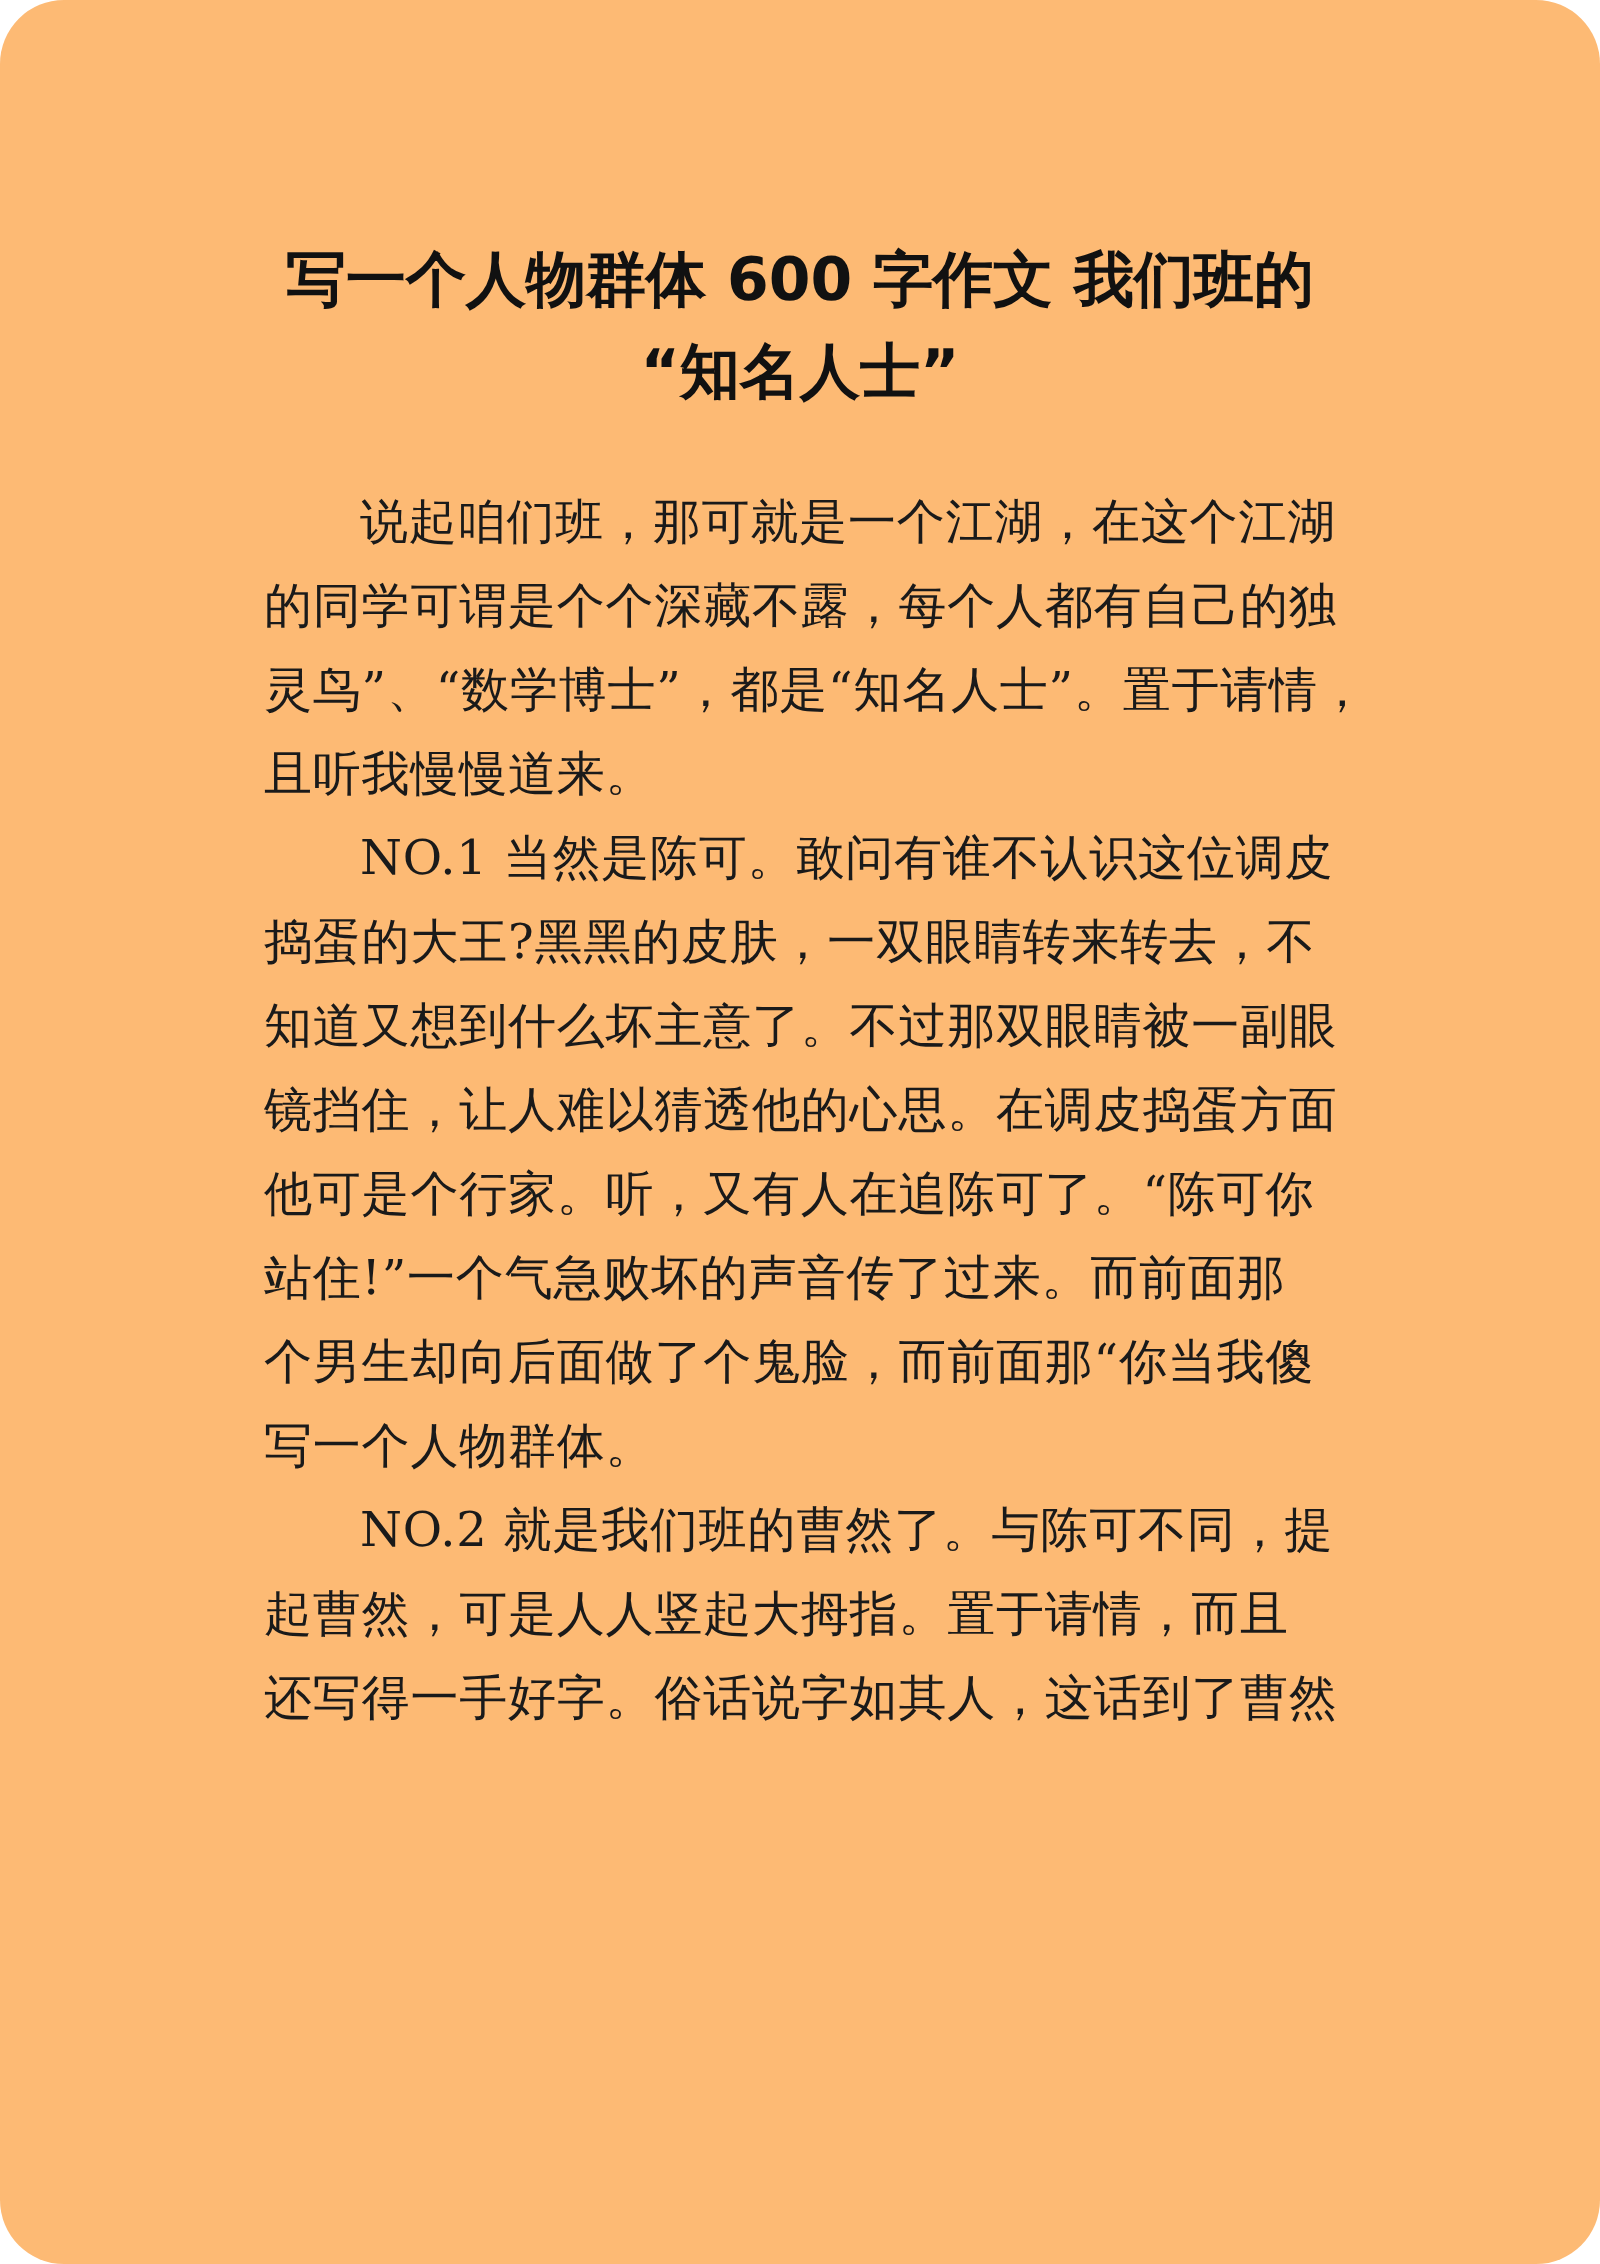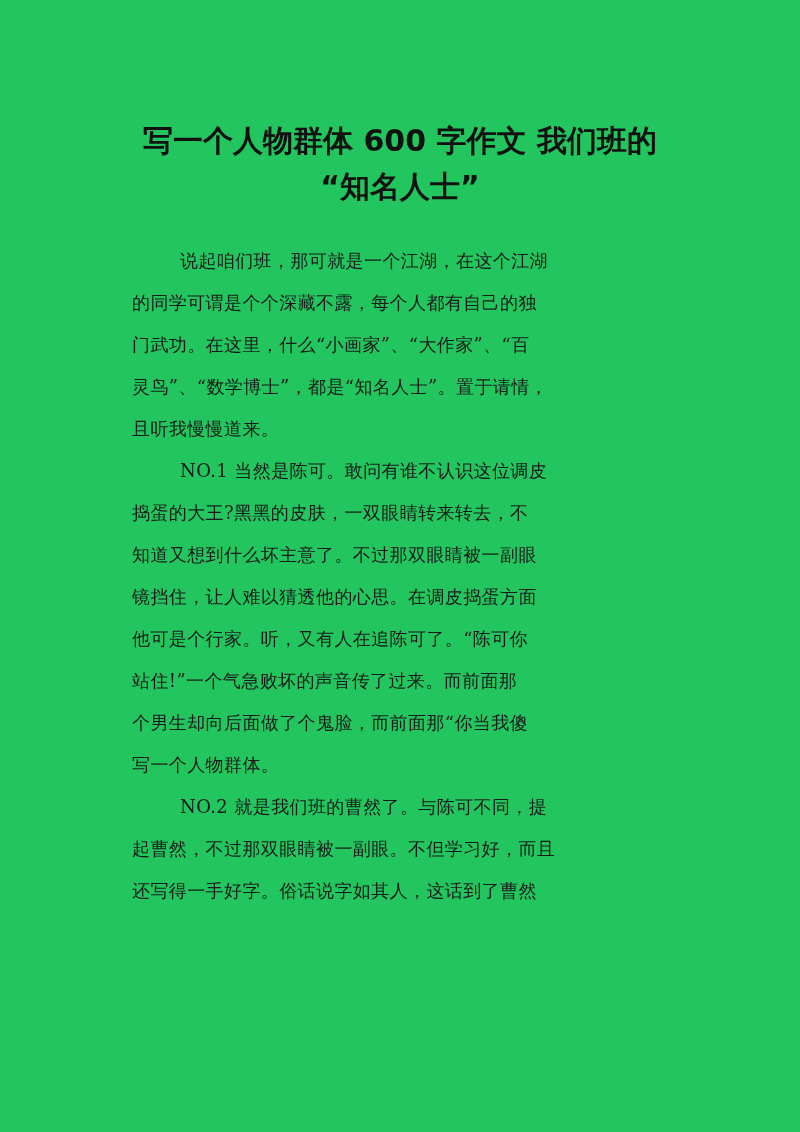--- a/index.html
+++ b/index.html
@@ -12,21 +12,22 @@
     height: 1132px;
     position: relative;
     overflow: hidden;
     color: #111111;
   }
   .page {
     position: absolute;
     left: 0; top: 0;
     width: 800px;
     height: 1132px;
-    background: #22c55e;
+    background: #fdba74;
+    border-radius: 32px;
   }
   .title {
     position: absolute;
     left: 100px;
     top: 98px;
     width: 600px;
     text-align: center;
     font-family: "DejaVu Sans", "Liberation Sans", sans-serif;
     font-weight: bold;
     font-size: 30px;
@@ -34,21 +35,21 @@
     color: #111111;
     letter-spacing: 0px;
   }
   .title .line { display: block; white-space: nowrap; }
   .body-text {
     position: absolute;
     left: 132px;
     top: 240px;
     width: 540px;
     font-family: "DejaVu Serif", "Liberation Serif", serif;
-    font-size: 18px;
+    font-size: 24px;
     color: #1a1a1a;
   }
   .line-row {
     display: block;
     white-space: nowrap;
     height: 42px;
     line-height: 42px;
     letter-spacing: 0.4px;
   }
   .indent { padding-left: 48px; }
@@ -61,36 +62,35 @@
   <h1 class="title">
     <span class="line">写一个人物群体 600 字作文  我们班的</span>
     <span class="line">“知名人士”</span>
   </h1>
 
   <div class="body-text">
 
     <div>
       <span class="line-row indent">说起咱们班，那可就是一个江湖，在这个江湖</span>
       <span class="line-row">的同学可谓是个个深藏不露，每个人都有自己的独</span>
-      <span class="line-row">门武功。在这里，什么“小画家”、“大作家”、“百</span>
       <span class="line-row">灵鸟”、“数学博士”，都是“知名人士”。置于请情，</span>
       <span class="line-row">且听我慢慢道来。</span>
     </div>
 
     <div>
       <span class="line-row indent">NO.1 当然是陈可。敢问有谁不认识这位调皮</span>
       <span class="line-row">捣蛋的大王?黑黑的皮肤，一双眼睛转来转去，不</span>
       <span class="line-row">知道又想到什么坏主意了。不过那双眼睛被一副眼</span>
       <span class="line-row">镜挡住，让人难以猜透他的心思。在调皮捣蛋方面</span>
       <span class="line-row">他可是个行家。听，又有人在追陈可了。“陈可你</span>
       <span class="line-row">站住!”一个气急败坏的声音传了过来。而前面那</span>
       <span class="line-row">个男生却向后面做了个鬼脸，而前面那“你当我傻</span>
       <span class="line-row">写一个人物群体。</span>
     </div>
 
     <div>
       <span class="line-row indent">NO.2 就是我们班的曹然了。与陈可不同，提</span>
-      <span class="line-row">起曹然，不过那双眼睛被一副眼。不但学习好，而且</span>
+      <span class="line-row">起曹然，可是人人竖起大拇指。置于请情，而且</span>
       <span class="line-row">还写得一手好字。俗话说字如其人，这话到了曹然</span>
     </div>
   </div>
 
 </div>
 
 </body></html>

